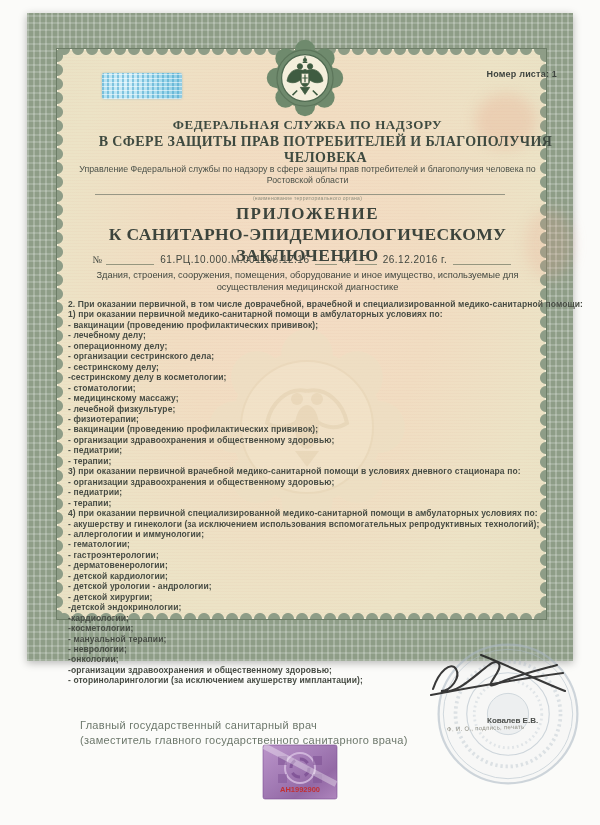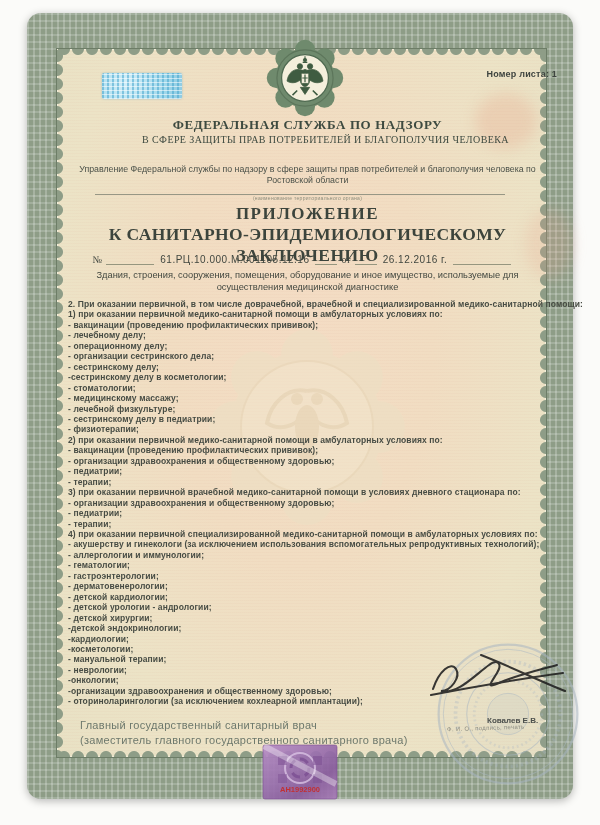--- a/index.html
+++ b/index.html
@@ -3,27 +3,27 @@
 <meta charset="utf-8">
 <style>
   html,body{margin:0;padding:0;}
   body{
     width:600px;height:825px;position:relative;overflow:hidden;
     background:#fbfbf9;
     font-family:"Liberation Sans",sans-serif;
     -webkit-font-smoothing:antialiased;
   }
   .page{
-    position:absolute;left:27px;top:13px;width:546px;height:786px;
+    position:absolute;left:27px;top:13px;width:546px;height:648px;
     background:
       repeating-linear-gradient(90deg, rgba(255,255,255,.22) 0 2px, rgba(0,0,0,0) 2px 6px),
       repeating-linear-gradient(0deg, rgba(255,255,255,.18) 0 2px, rgba(0,0,0,0) 2px 7px),
       #8e9d87;
     box-shadow:0 2px 8px rgba(0,0,0,.28);
-    border-radius:14px;
+    border-radius:0;
   }
   .inner{
     position:absolute;left:29px;top:35px;right:26px;bottom:41px;
     background:
       repeating-linear-gradient(0deg, rgba(214,160,138,.06) 0 1px, rgba(0,0,0,0) 1px 3px),
       radial-gradient(ellipse at 50% 42%, #f4dcc4 0%, #f1ddc2 38%, #ece3c6 72%, #e8e1c4 100%);
     border:1px solid #6d7d67;
     box-shadow:inset 0 0 0 1px rgba(255,255,255,.35);
   }
   .scallop{position:absolute;pointer-events:none;}
@@ -51,21 +51,21 @@
     background:
       repeating-linear-gradient(0deg, rgba(255,255,255,.55) 0 1px, rgba(0,0,0,0) 1px 4px),
       repeating-linear-gradient(90deg, rgba(70,165,205,.55) 0 2px, rgba(0,0,0,0) 2px 5px),
       radial-gradient(circle at 30% 35%, #d2eff9, #9ed7ea 70%, #8fcbe2);
     box-shadow:0 0 2px rgba(80,160,200,.5);
   }
 
   .sheet-no{right:16px;top:56px;font-size:9px;font-weight:bold;color:#3f4540;letter-spacing:.2px;}
 
   .agency1{top:104px;font-family:"Liberation Serif",serif;font-weight:bold;font-size:13px;color:#3e4a40;letter-spacing:.6px;}
-  .agency2{top:121px;font-family:"Liberation Serif",serif;font-weight:normal;font-size:10px;color:#3e4a40;letter-spacing:.4px;margin-left:36px;}
+  .agency2{top:121px;font-family:"Liberation Serif",serif;font-weight:bold;font-size:14px;color:#3e4a40;letter-spacing:.4px;margin-left:36px;}
   .terr1{top:151px;font-size:8.8px;color:#4a5048;}
   .terr2{top:162px;font-size:8.8px;color:#4a5048;}
   .rule{top:181px;left:68px;right:68px;border-top:1px solid #979785;height:0;}
   .rule-cap{top:182px;font-size:5px;color:#8e8e7d;letter-spacing:.3px;}
 
   .title1{top:191px;font-family:"Liberation Serif",serif;font-weight:bold;font-size:17px;color:#3c443c;letter-spacing:1.5px;}
   .title2{top:211px;font-family:"Liberation Serif",serif;font-weight:bold;font-size:17.5px;color:#3c443c;letter-spacing:.4px;}
 
   .numrow{top:240px;left:0;right:0;display:flex;justify-content:center;align-items:flex-end;font-size:10px;color:#3f453e;}
   .numrow .lbl{padding:0 4px;font-family:"Liberation Serif",serif;}
@@ -189,23 +189,21 @@
       <div class="line">1) при оказании первичной медико-санитарной помощи в амбулаторных условиях по:</div>
       <div class="line">- вакцинации (проведению профилактических прививок);</div>
       <div class="line">- лечебному делу;</div>
       <div class="line">- операционному делу;</div>
       <div class="line">- организации сестринского дела;</div>
       <div class="line">- сестринскому делу;</div>
       <div class="line">-сестринскому делу в косметологии;</div>
       <div class="line">- стоматологии;</div>
       <div class="line">- медицинскому массажу;</div>
       <div class="line">- лечебной физкультуре;</div>
-      <div class="line">- сестринскому делу в педиатрии;</div>
       <div class="line">- физиотерапии;</div>
-      <div class="line">2) при оказании первичной медико-санитарной помощи в амбулаторных условиях по:</div>
       <div class="line">- вакцинации (проведению профилактических прививок);</div>
       <div class="line">- организации здравоохранения и общественному здоровью;</div>
       <div class="line">- педиатрии;</div>
       <div class="line">- терапии;</div>
       <div class="line">3) при оказании первичной врачебной медико-санитарной помощи в условиях дневного стационара по:</div>
       <div class="line">- организации здравоохранения и общественному здоровью;</div>
       <div class="line">- педиатрии;</div>
       <div class="line">- терапии;</div>
       <div class="line">4) при оказании первичной специализированной медико-санитарной помощи  в амбулаторных условиях по:</div>
       <div class="line">- акушерству и гинекологи (за исключением использования вспомогательных репродуктивных технологий);</div>
@@ -216,21 +214,21 @@
       <div class="line">- детской кардиологии;</div>
       <div class="line">- детской урологии - андрологии;</div>
       <div class="line">- детской хирургии;</div>
       <div class="line">-детской эндокринологии;</div>
       <div class="line">-кардиологии;</div>
       <div class="line">-косметологии;</div>
       <div class="line">- мануальной терапии;</div>
       <div class="line">- неврологии;</div>
       <div class="line">-онкологии;</div>
       <div class="line">-организации здравоохранения и общественному здоровью;</div>
-      <div class="line">- оториноларингологии (за исключением кохлеарной имплантации);</div>
+      <div class="line">- оториноларингологии (за исключением акушерству имплантации);</div>
     </div>
 
   <div class="abs signer1">Главный государственный санитарный врач</div>
   <div class="abs signer2">(заместитель главного государственного санитарного врача)</div>
 
   <svg class="abs seal" viewBox="0 0 160 160">
     <circle cx="80" cy="80" r="74" fill="rgba(176,188,200,.10)" stroke="#a9b6c2" stroke-width="2.4"></circle>
     <circle cx="80" cy="80" r="69" fill="none" stroke="#a9b6c2" stroke-width="1"></circle>
     <circle cx="80" cy="80" r="56" fill="none" stroke="#a9b6c2" stroke-width="4" stroke-dasharray="2.5 3" opacity=".65"></circle>
     <circle cx="80" cy="80" r="44" fill="none" stroke="#a9b6c2" stroke-width="1.2"></circle>

